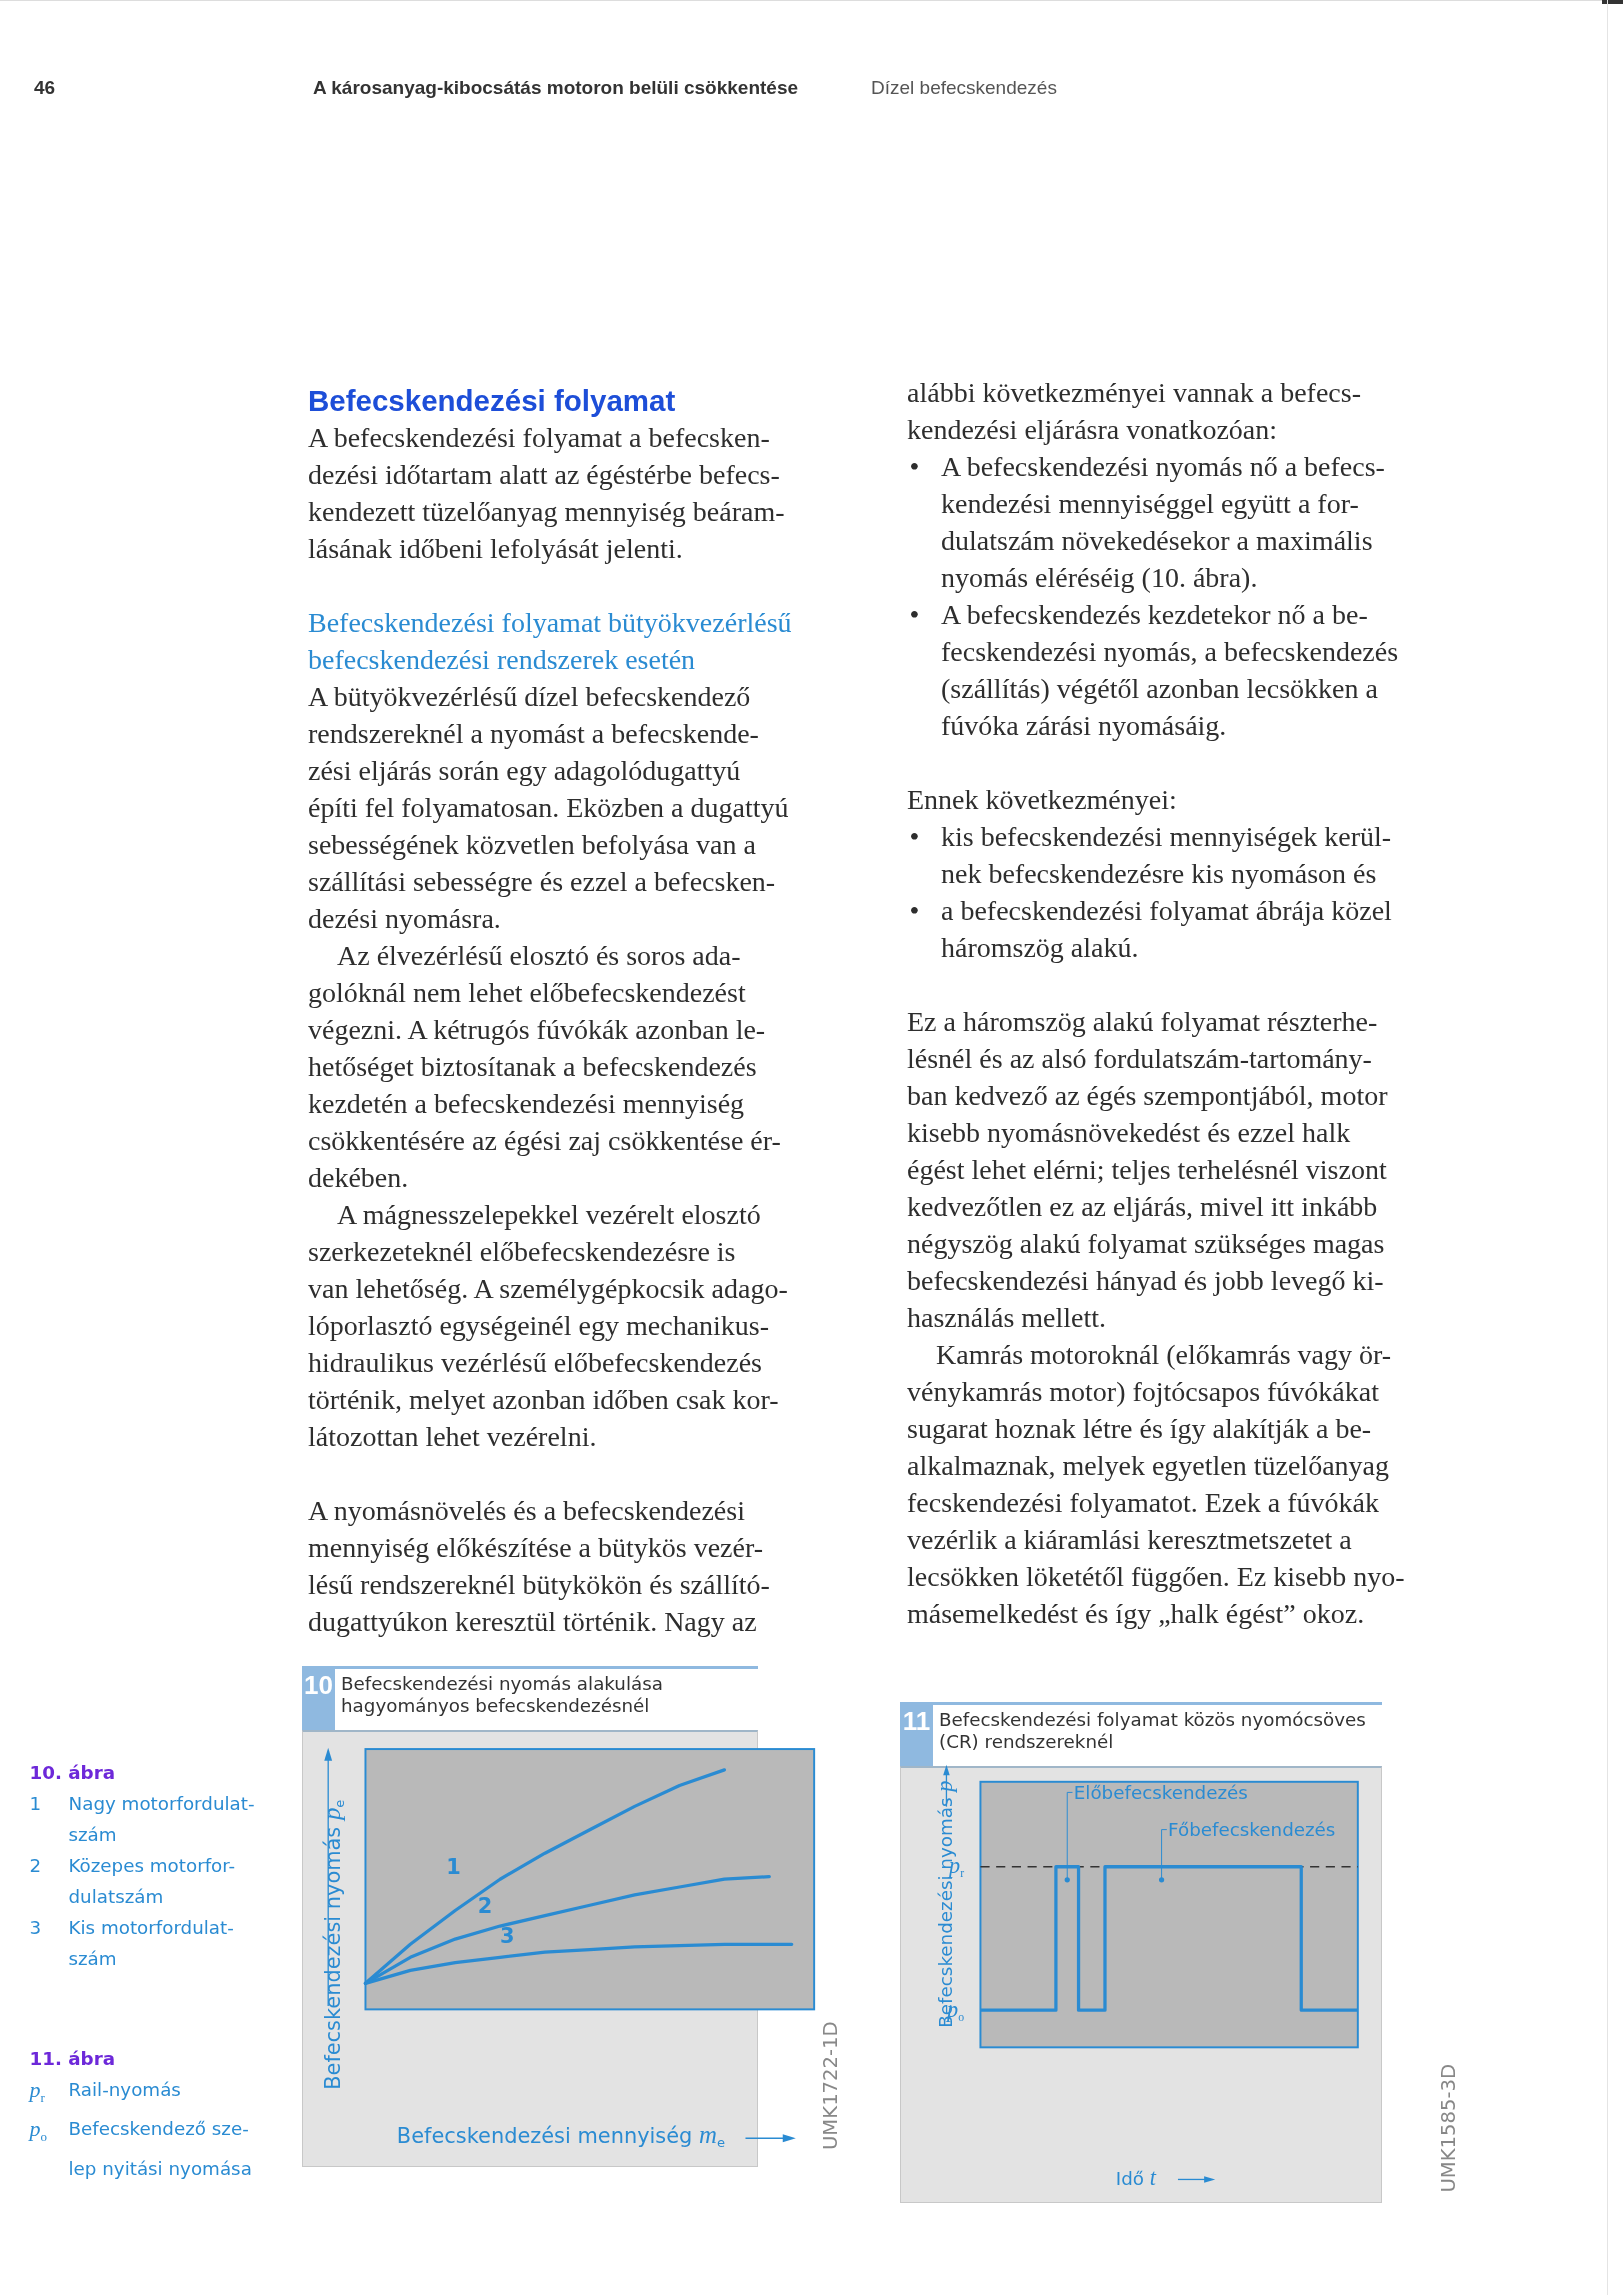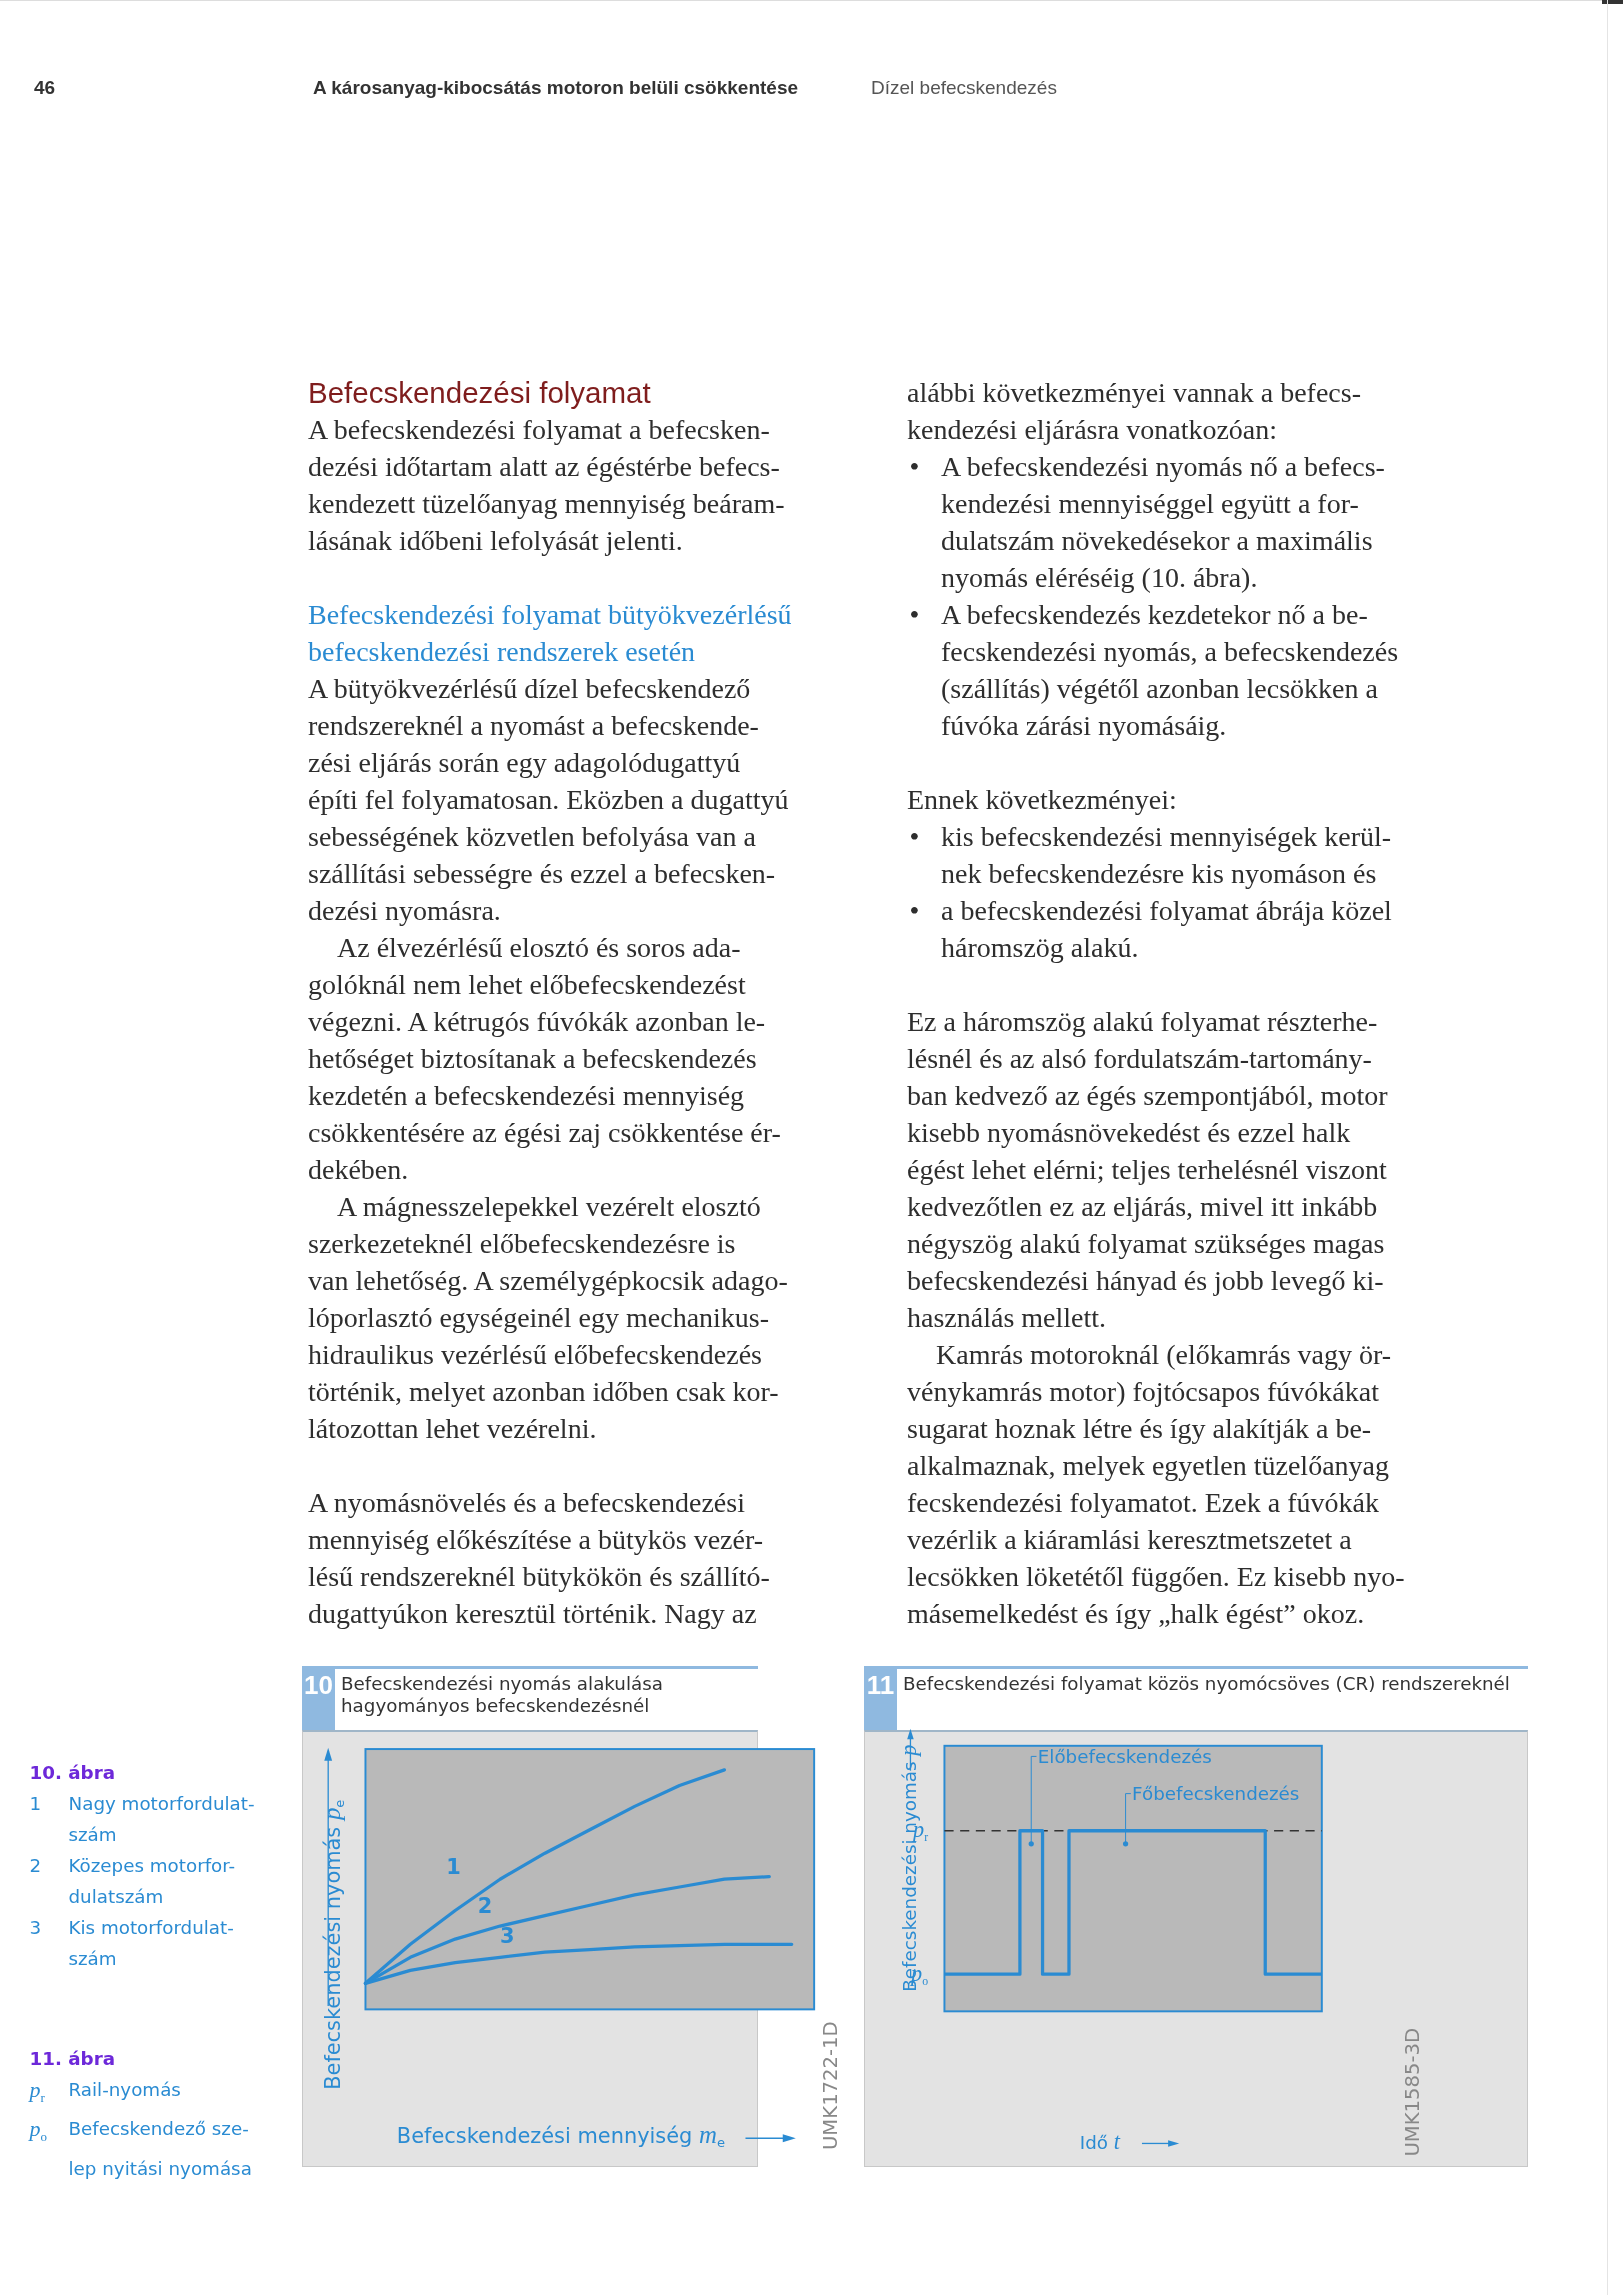--- a/index.html
+++ b/index.html
@@ -7,21 +7,21 @@
   .abs{position:absolute;}
   .top-rule{left:0;top:0;width:1623px;height:1.3px;background:#ddd;}
   .top-corner{left:1602px;top:0;width:21px;height:3.9px;background:#333;}
   .page-edge{left:1607px;top:0;width:0.7px;height:2295px;background:#e4e4e4;}
   .hdr{top:77px;font-family:"Liberation Sans",sans-serif;font-size:19px;}
   .hdr-num{left:34px;font-weight:bold;color:#333;}
   .hdr-title{left:313px;font-weight:bold;color:#333;}
   .hdr-section{left:871px;color:#555;}
   .col{font-size:28px;line-height:37px;color:#2e2e2e;}
   .col .gap{height:37px;}
-  .h1{font-family:"Liberation Sans",sans-serif;font-weight:normal;font-size:29.5px;line-height:37px;color:#7f1d1d;}
+  .h1{font-family:"Liberation Sans",sans-serif;font-weight:bold;font-size:29.5px;line-height:37px;color:#1d4ed8;margin-top:8px;}
   .h2{color:#2a8bd2;font-size:28px;line-height:37px;}
   .bullet{position:relative;padding-left:34px;}
   .bullet .dot{position:absolute;left:2.6px;top:0;}
   .line{display:block;white-space:nowrap;}
   
   .fig{top:1666px;height:501px;}
   .fig-tab{position:absolute;left:0;top:0;width:33px;height:65px;background:#8fb9e0;color:#fff;font-family:"Liberation Sans",sans-serif;font-weight:bold;font-size:26px;text-align:center;line-height:38px;}
   .fig-topbar{position:absolute;left:0;top:0;right:0;height:2.6px;background:#8fb9e0;}
   .fig-cap{position:absolute;left:39px;top:6.5px;right:6.5px;font-family:"DejaVu Sans",sans-serif;font-size:18.3px;line-height:22px;color:#333;}
   .fig-body{position:absolute;left:0;top:64px;right:0;bottom:0;background:#e3e3e3;border:1.3px solid #c8c8c8;border-top:2.6px solid #a0b6c8;}
@@ -167,21 +167,21 @@
       <line x1="40" y1="520" x2="40" y2="140" stroke="#2a8bd2" stroke-width="2"></line>
       <path d="M34 145 L40 125 L46 145 Z" fill="#2a8bd2"></path>
       <text x="0" y="0" fill="#2a8bd2" font-family="DejaVu Sans, sans-serif" font-size="32" transform="translate(58 648) rotate(-90)">Befecskendezési nyomás <tspan font-family="Liberation Serif, serif" font-style="italic" font-size="38">p</tspan><tspan font-size="20" dy="6">e</tspan></text>
       <text x="145" y="729" fill="#2a8bd2" font-family="DejaVu Sans, sans-serif" font-size="32">Befecskendezési mennyiség <tspan font-family="Liberation Serif, serif" font-style="italic" font-size="38">m</tspan><tspan font-size="20" dy="6">e</tspan></text>
       <line x1="678" y1="722" x2="740" y2="722" stroke="#2a8bd2" stroke-width="2"></line>
       <path d="M735 716 L755 722 L735 728 Z" fill="#2a8bd2"></path>
       <text x="0" y="0" fill="#888" font-family="DejaVu Sans, sans-serif" font-size="30" transform="translate(818 740) rotate(-90)">UMK1722-1D</text>
     </svg>
 </div>
 
-<div class="abs fig" style="left:864px;width:664px;">
+<div class="abs fig" style="left:900px;width:482px;margin-top:36px;">
   <div class="fig-topbar"></div>
   <div class="fig-tab">11</div>
   <div class="fig-cap">Befecskendezési folyamat közös nyomócsöves (CR) rendszereknél</div>
   <div class="fig-body"></div>
   <svg id="fig11svg" width="569" height="501" viewBox="0 0 870 766">
       <rect x="123" y="122" width="577" height="406" fill="#b9b9b9" stroke="#2a8bd2" stroke-width="3"></rect>
       <line x1="123" y1="251.91999999999996" x2="700" y2="251.91999999999996" stroke="#333" stroke-width="2" stroke-dasharray="14 10"></line>
       <path d="M123.0 471.2 L238.4 471.2 L238.4 251.9 L273.0 251.9 L273.0 471.2 L313.4 471.2 L313.4 251.9 L613.5 251.9 L613.5 471.2 L700.0 471.2 " fill="none" stroke="#2a8bd2" stroke-width="5" stroke-linejoin="round"></path>
       <line x1="255.71" y1="138.24" x2="255.71" y2="269.91999999999996" stroke="#2a8bd2" stroke-width="1.5"></line>
       <line x1="255.71" y1="138.24" x2="263.71000000000004" y2="138.24" stroke="#2a8bd2" stroke-width="1.5"></line>

